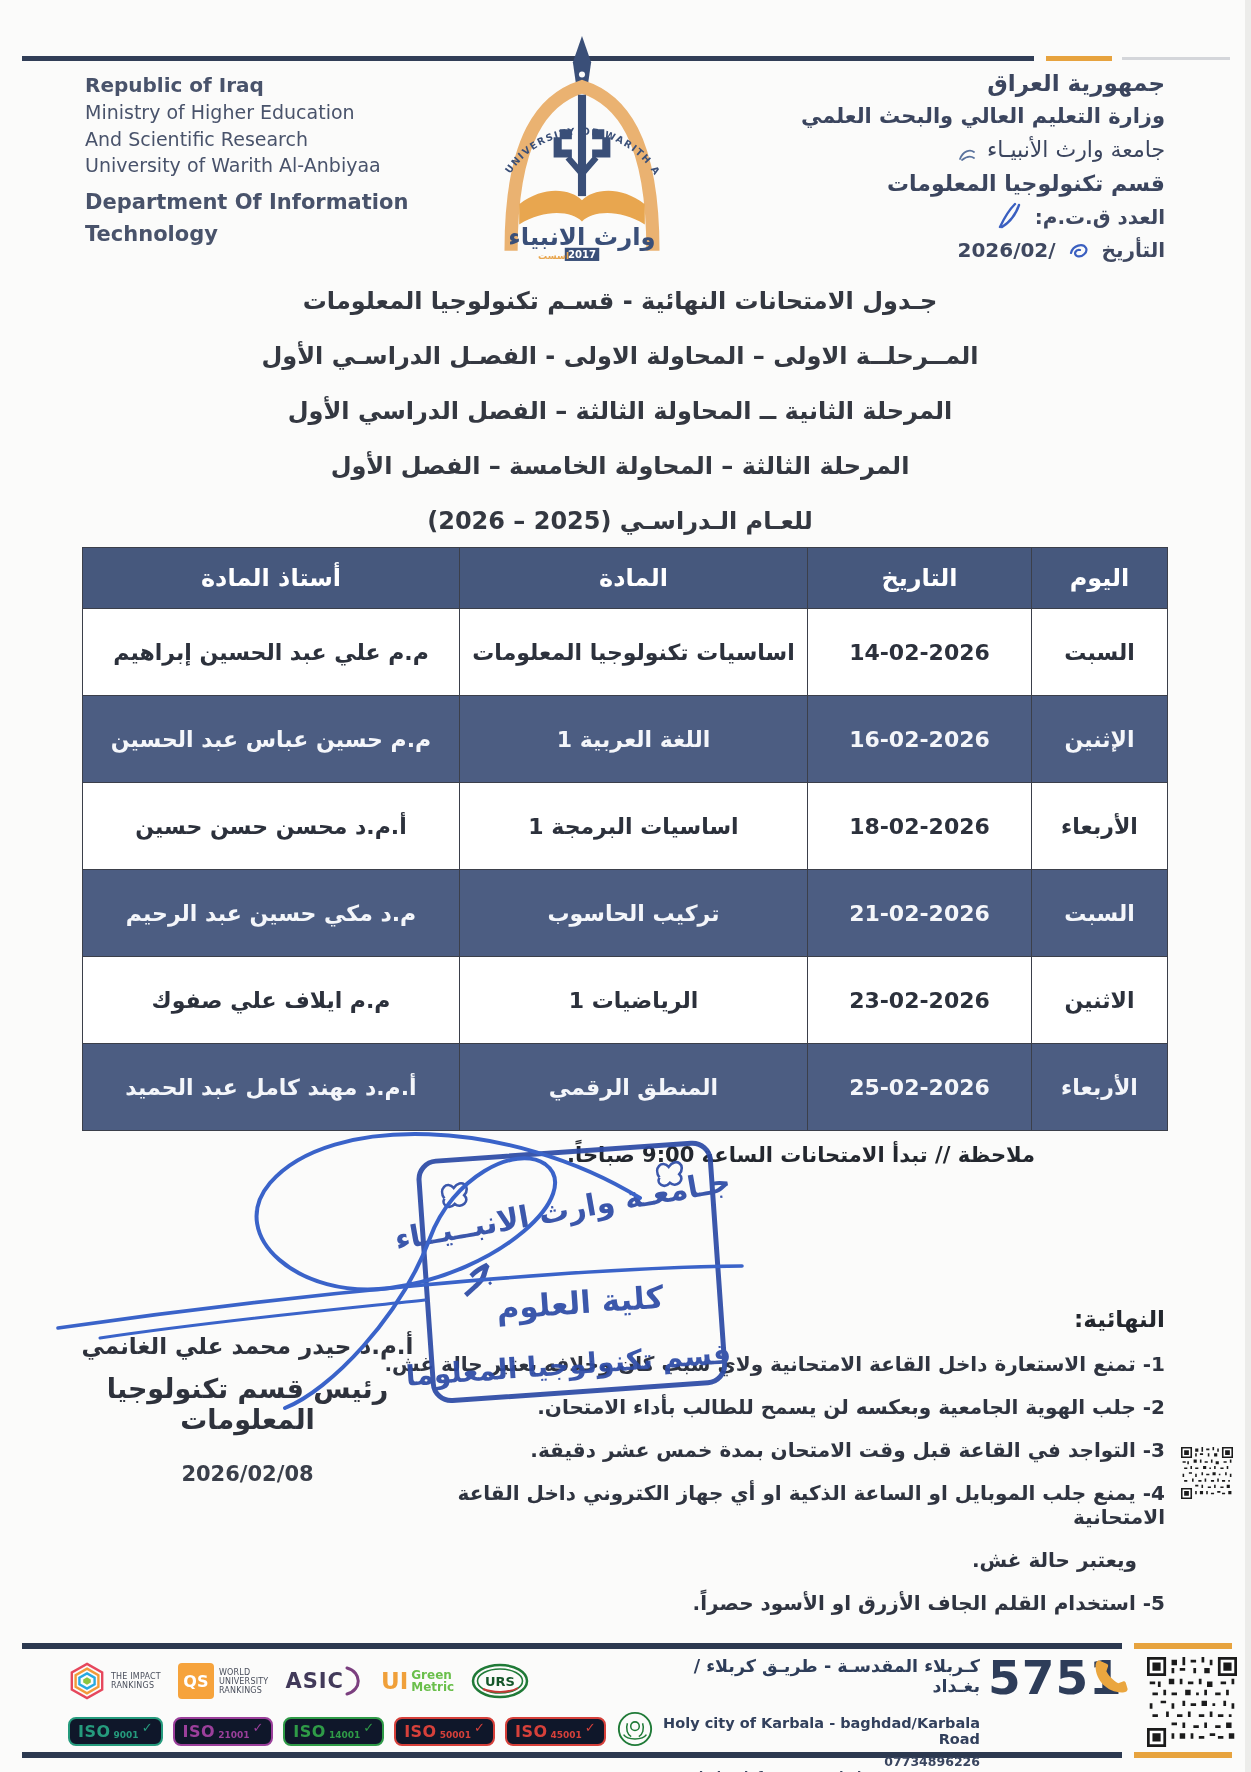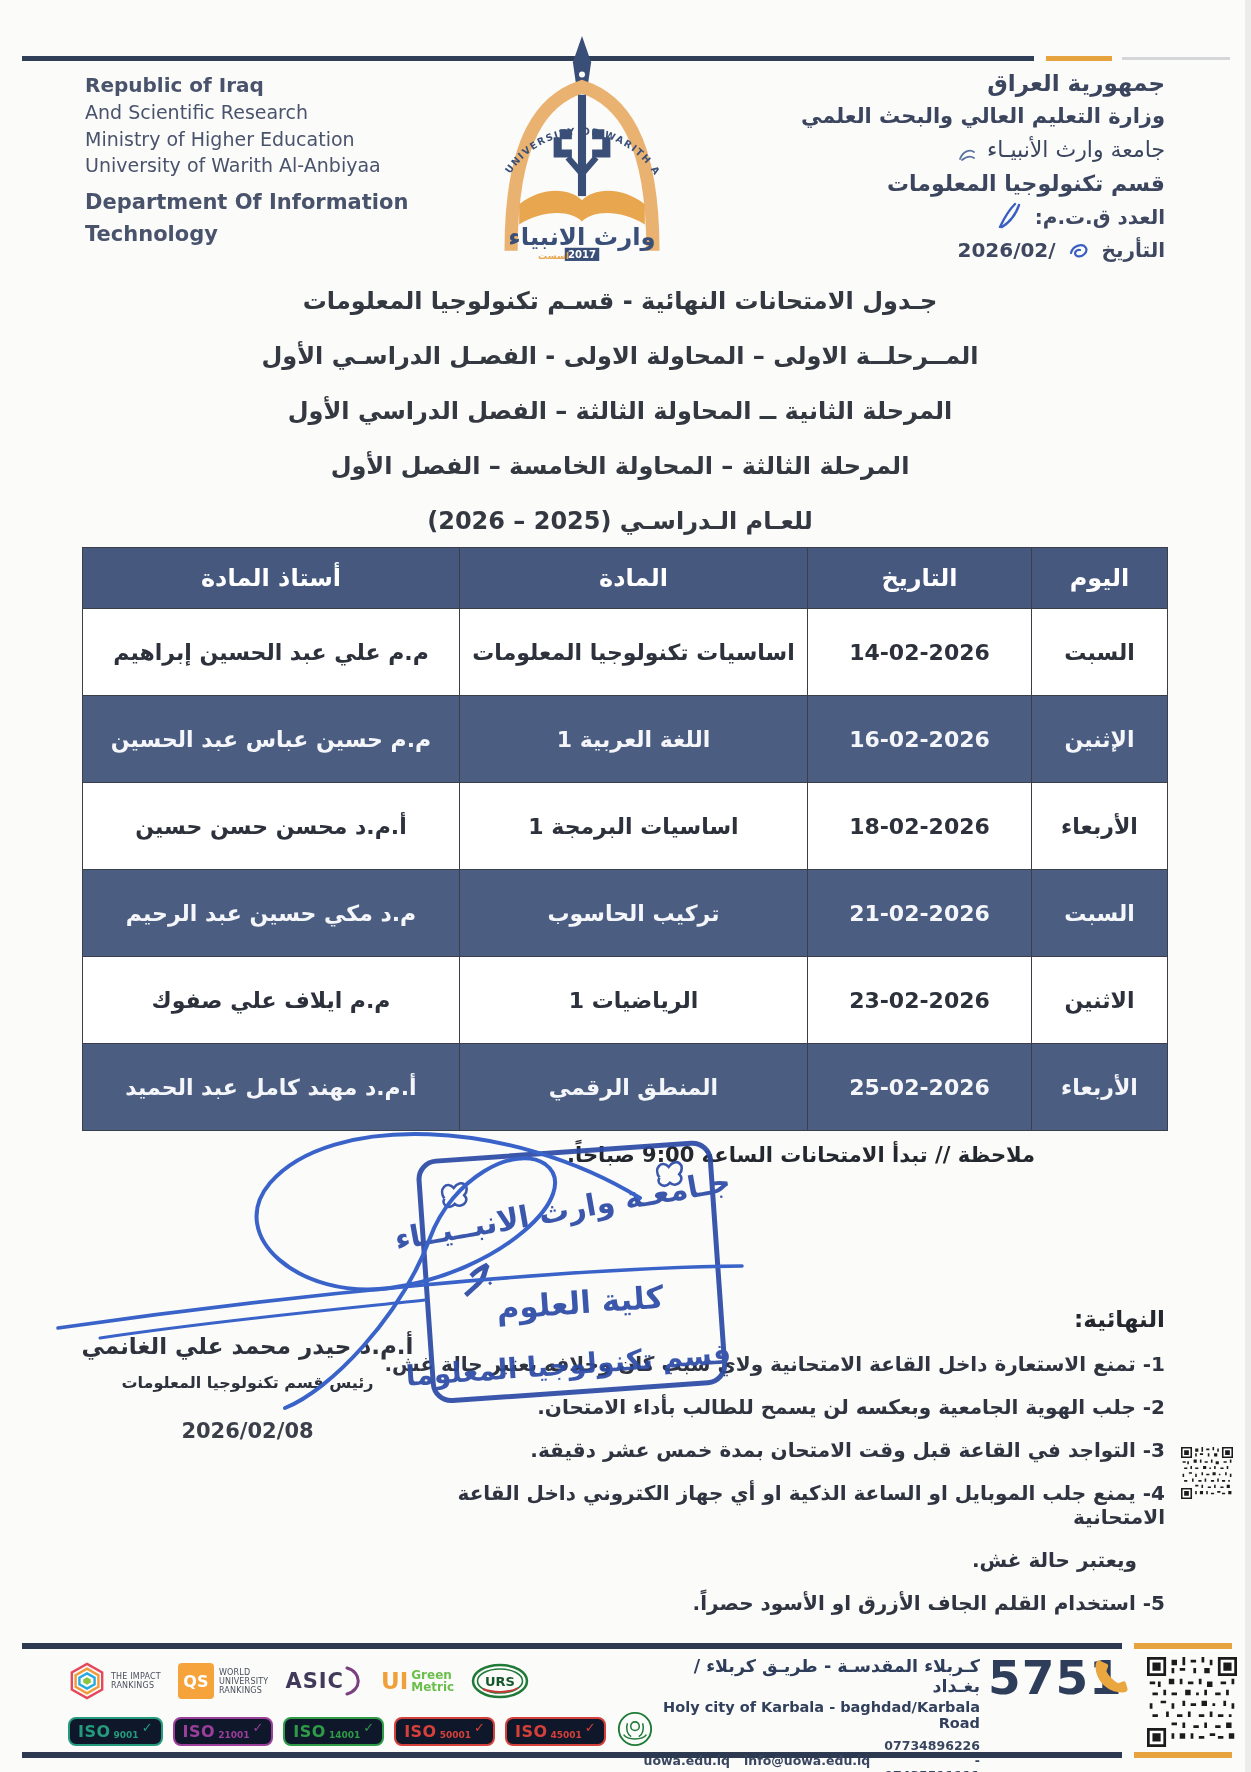--- a/index.html
+++ b/index.html
@@ -46,21 +46,21 @@
 
   
   .stamp{left:398px;top:1142px;width:345px;height:265px;transform:rotate(-4deg);z-index:6;opacity:.93;}
 
   
   .sig{left:30px;top:1128px;width:745px;height:300px;z-index:7;pointer-events:none;}
 
   
   .signatory{left:55px;top:1333px;width:385px;text-align:center;direction:rtl;z-index:3;}
   .signatory .nm{font-size:23px;font-weight:800;color:#2e323c;}
-  .signatory .tt{font-size:16px;font-weight:800;color:#2e323c;margin-top:14px;}
+  .signatory .tt{font-size:27px;font-weight:800;color:#2e323c;margin-top:14px;}
   .signatory .dt{font-size:21px;font-weight:600;color:#3a3f4a;margin-top:27px;direction:ltr;}
 
   
   .instr-head{right:86px;top:1306px;direction:rtl;font-size:23px;font-weight:800;color:#23272e;}
   .instr-list{right:86px;top:1352px;width:800px;direction:rtl;text-align:right;}
   .instr{font-size:20px;font-weight:700;color:#2f3440;line-height:24px;margin-bottom:19px;}
   .instr.cont{margin-right:28px;}
 
   
   .bar-navy{background:#2c3950;height:6px;}
@@ -73,39 +73,39 @@
   .ui-txt{font-size:23px;font-weight:800;color:#f0a03a;}
   .gm-txt{font-size:12px;font-weight:800;color:#6abf4b;line-height:12px;}
   .isorow{left:68px;top:1710px;display:flex;align-items:center;gap:10px;}
   .iso-badge{display:flex;align-items:center;gap:3px;border:2px solid;border-radius:8px;
              padding:3px 8px;background:#0f172a;}
   .iso-badge .iso{font-size:16px;font-weight:800;letter-spacing:.5px;}
   .iso-badge .code{font-size:9px;font-weight:700;margin-top:7px;}
   .iso-badge .chk{font-size:13px;font-weight:800;margin-top:-8px;}
   .contact{left:650px;top:1656px;width:330px;text-align:right;}
   .addr-ar{direction:rtl;font-size:17.5px;font-weight:800;color:#2e3d59;}
-  .addr-en{font-size:14.5px;font-weight:600;color:#32405c;margin-top:3px;}
+  .addr-en{font-size:14.5px;font-weight:600;color:#32405c;margin-top:19px;}
   .c-icons{display:flex;justify-content:flex-end;align-items:center;gap:7px;margin-top:7px;
            font-size:12.5px;font-weight:600;color:#3a4660;}
   .num5751{left:988px;top:1650px;font-size:47px;font-weight:800;color:#2e3d59;letter-spacing:1px;}
 </style>
 </head>
 <body>
 
 <div class="page">
   <div class="abs scan-edge"></div>
 
   <div class="abs rule-navy"></div>
   <div class="abs rule-orange"></div>
   <div class="abs rule-gray"></div>
 
   <div class="abs hdr-en">
     <div class="l1">Republic of Iraq</div>
+    <div class="l">Ministry of Higher Education</div>
     <div class="l">And Scientific Research</div>
-    <div class="l">Ministry of Higher Education</div>
     <div class="l">University of Warith Al-Anbiyaa</div>
     <div class="dep">Department Of Information</div>
     <div class="dep" style="margin-top:2px">Technology</div>
   </div>
 
   <div class="abs" style="left:479px;top:36px;width:206px;height:228px;">
     <svg width="206" height="228" viewBox="0 0 200 225">
       <defs>
           <path id="archText" d="M 28,138 A 84,84 0 0 1 172,138"></path>
         </defs>

